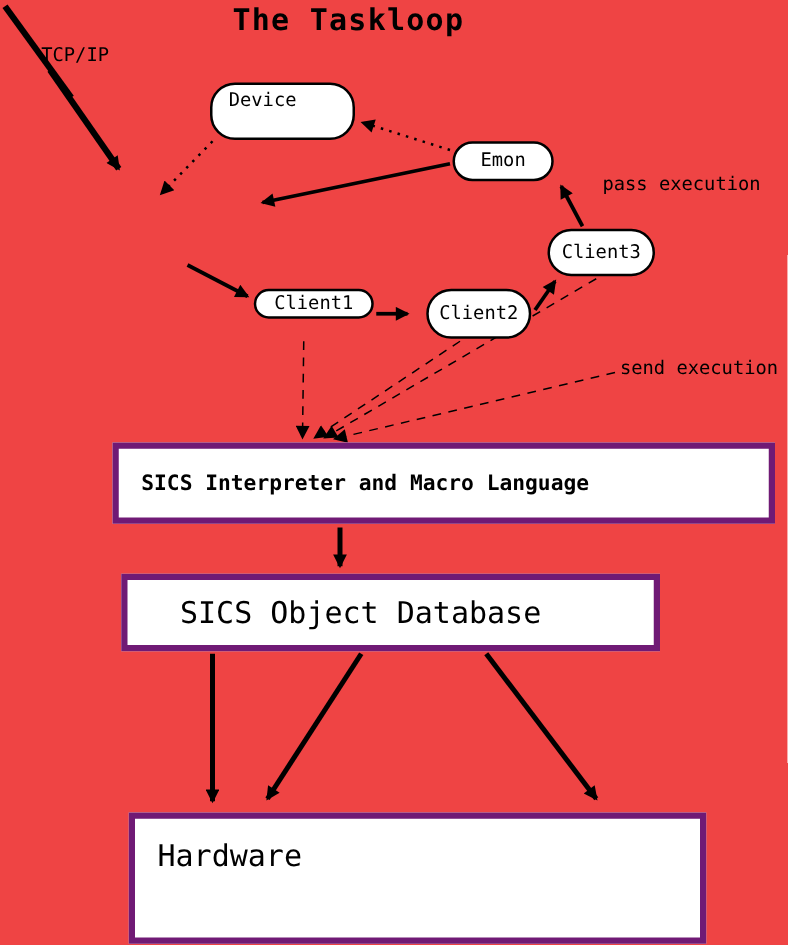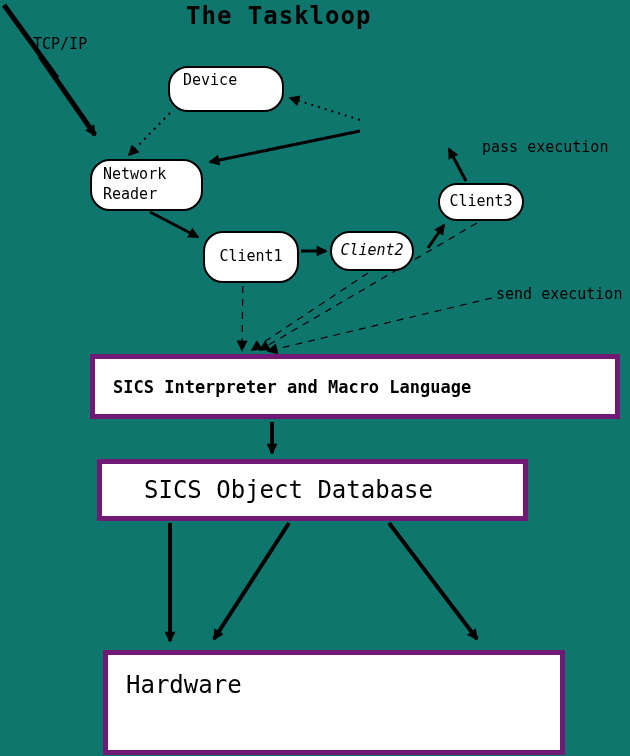--- a/index.html
+++ b/index.html
@@ -1,19 +1,19 @@
 <!DOCTYPE html>
 <html><head>
 <meta charset="utf-8">
 <style>
   html,body{margin:0;padding:0;background:#ffffff;}
   .canvas{
     position:relative;
     width:630px;height:756px;
-    background:#0f766e;
+    background:#ef4444;
     color:#000;
     font-family:"DejaVu Sans Mono","Liberation Mono",monospace;
     overflow:hidden;
   }
   .arrow-layer{position:absolute;left:0;top:0;z-index:0;}
   .txt{position:absolute;z-index:2;white-space:pre;}
   .title{
     left:186px;top:2px;
     font-size:24px;font-weight:bold;letter-spacing:1px;
   }
@@ -31,22 +31,22 @@
   .rect{
     position:absolute;z-index:1;
     box-sizing:border-box;
     border:5px solid #701a75;
     background:#ffffff;
   }
   #device-executor{left:168px;top:66px;width:116px;height:46px;padding:3px 0 0 13px;}
   #emon{left:362px;top:113px;width:81px;height:32px;}
   #network-reader{left:90px;top:159px;width:113px;height:52px;padding:4px 0 0 11px;}
   #client3{left:438px;top:183px;width:86px;height:38px;}
-  #client1{left:203px;top:231px;width:96px;height:52px;}
-  #client2{left:330px;top:231px;width:84px;height:40px;font-style:italic;}
+  #client1{left:203px;top:231px;width:96px;height:24px;}
+  #client2{left:341px;top:231px;width:84px;height:40px;}
   #sics-interpreter{
     left:90px;top:354px;width:530px;height:65px;
     display:flex;align-items:center;padding-left:18px;
     font-size:17px;font-weight:bold;
   }
   #sics-object-db{
     left:97px;top:459px;width:431px;height:62px;
     display:flex;align-items:center;padding-left:42px;
     font-size:24px;
   }
@@ -98,25 +98,24 @@
 
   <div class="txt title">The Taskloop</div>
   <div class="txt small-lbl" style="left:33px;top:35px;">TCP/IP</div>
   <div class="txt small-lbl" style="left:482px;top:138px;">pass execution</div>
   <div class="txt small-lbl" style="left:496px;top:285px;">send execution</div>
 
   <div class="node" id="device-executor">
     <span class="line">Device</span>
   </div>
 
+  <div class="node center" id="emon">
+    <span>Emon</span>
+  </div>
 
-  <div class="node" id="network-reader">
-    <span class="line">Network</span>
-    <span class="line">Reader</span>
-  </div>
 
   <div class="node center" id="client3">
     <span>Client3</span>
   </div>
 
   <div class="node center" id="client1">
     <span>Client1</span>
   </div>
 
   <div class="node center" id="client2">

